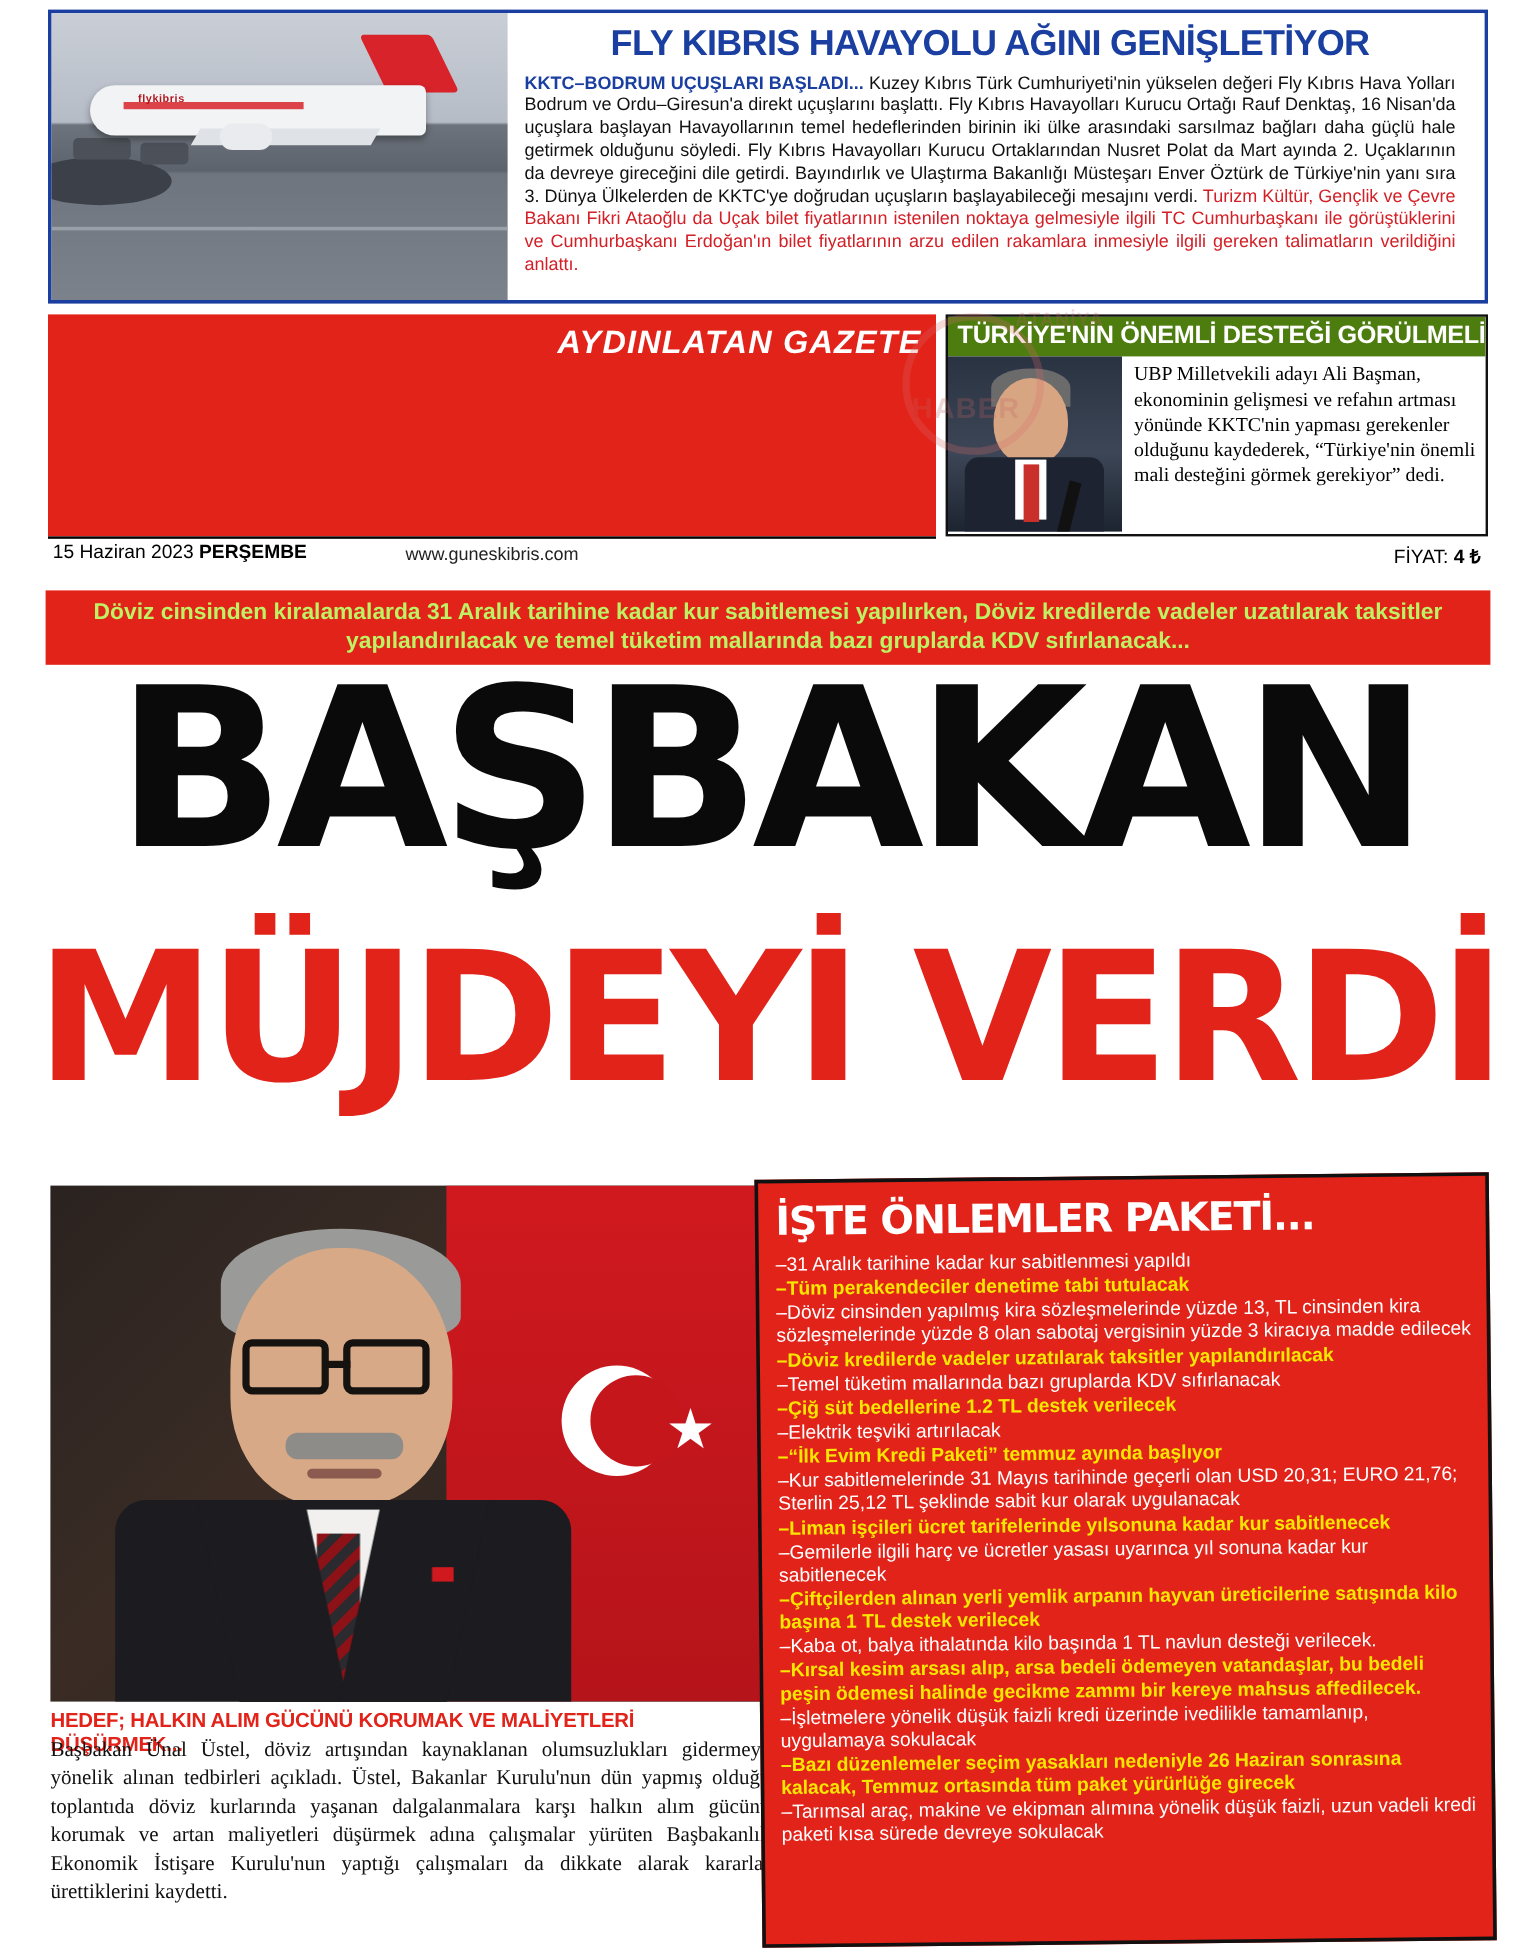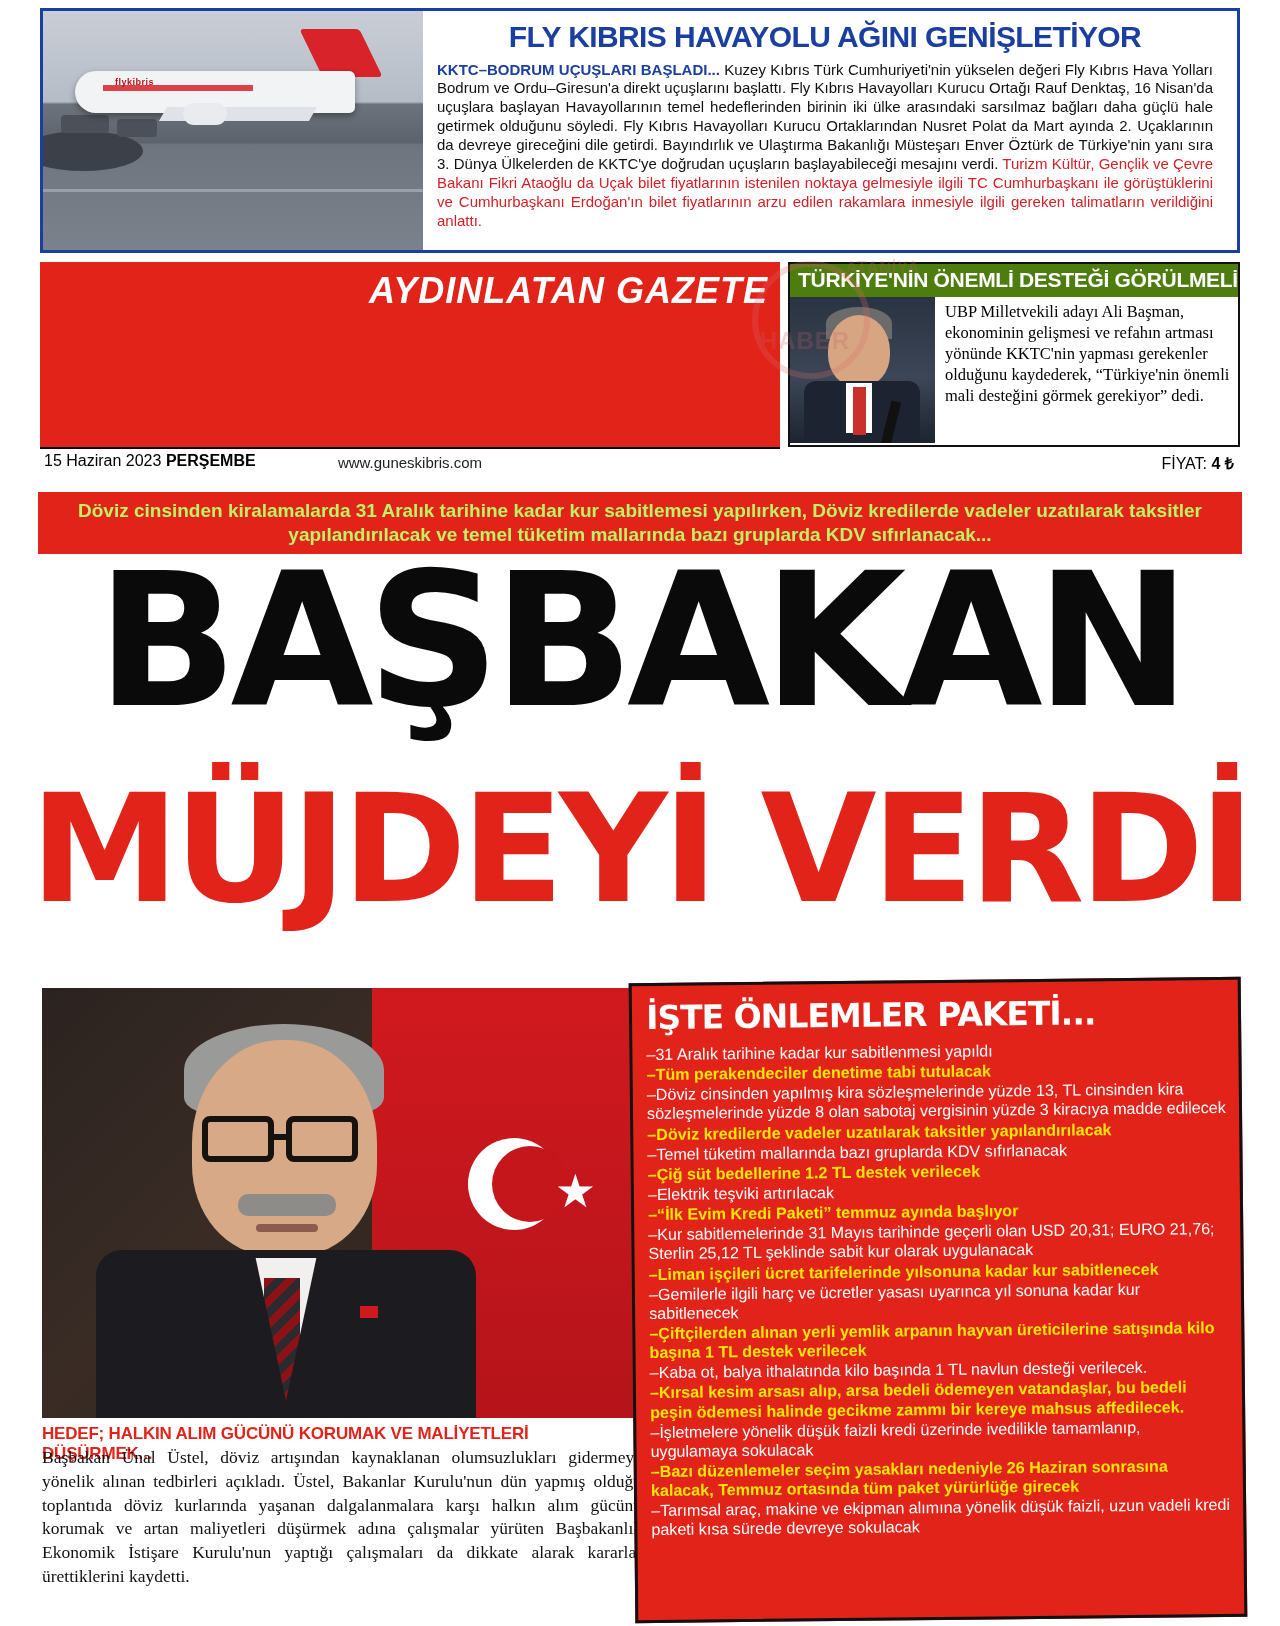--- a/index.html
+++ b/index.html
@@ -61,21 +61,21 @@
   
   .masthead {
     position:absolute; left:40px; top:262px; width:1200px; height:218px;
   }
   .mast-left {
     position:absolute; left:0; top:0; width:740px; height:185px;
     background:#e2231a; overflow:hidden;
   }
   .mast-kicker {
     position:absolute; right:12px; top:8px;
-    color:#fff; font-style:italic; font-weight:bold; font-size:36px; letter-spacing:1px;
+    color:#fff; font-style:italic; font-weight:bold; font-size:27px; letter-spacing:1px;
   }
   .mast-logo {
     position:absolute; left:22px; top:22px;
     color:#fff; font-size:150px; font-weight:bold; font-style:italic;
     letter-spacing:-6px; line-height:1;
     text-shadow: 5px 5px 0 rgba(0,0,0,.22);
     font-family:"DejaVu Sans", sans-serif;
   }
   .mast-line {
     position:absolute; left:0; top:185px; width:740px; height:33px;

